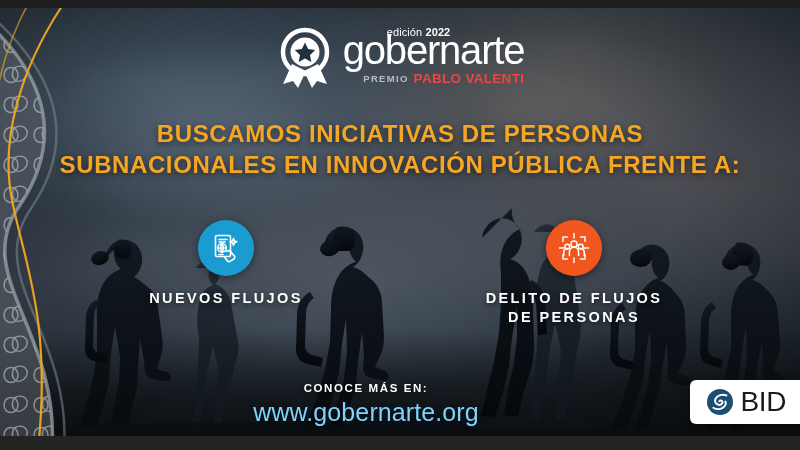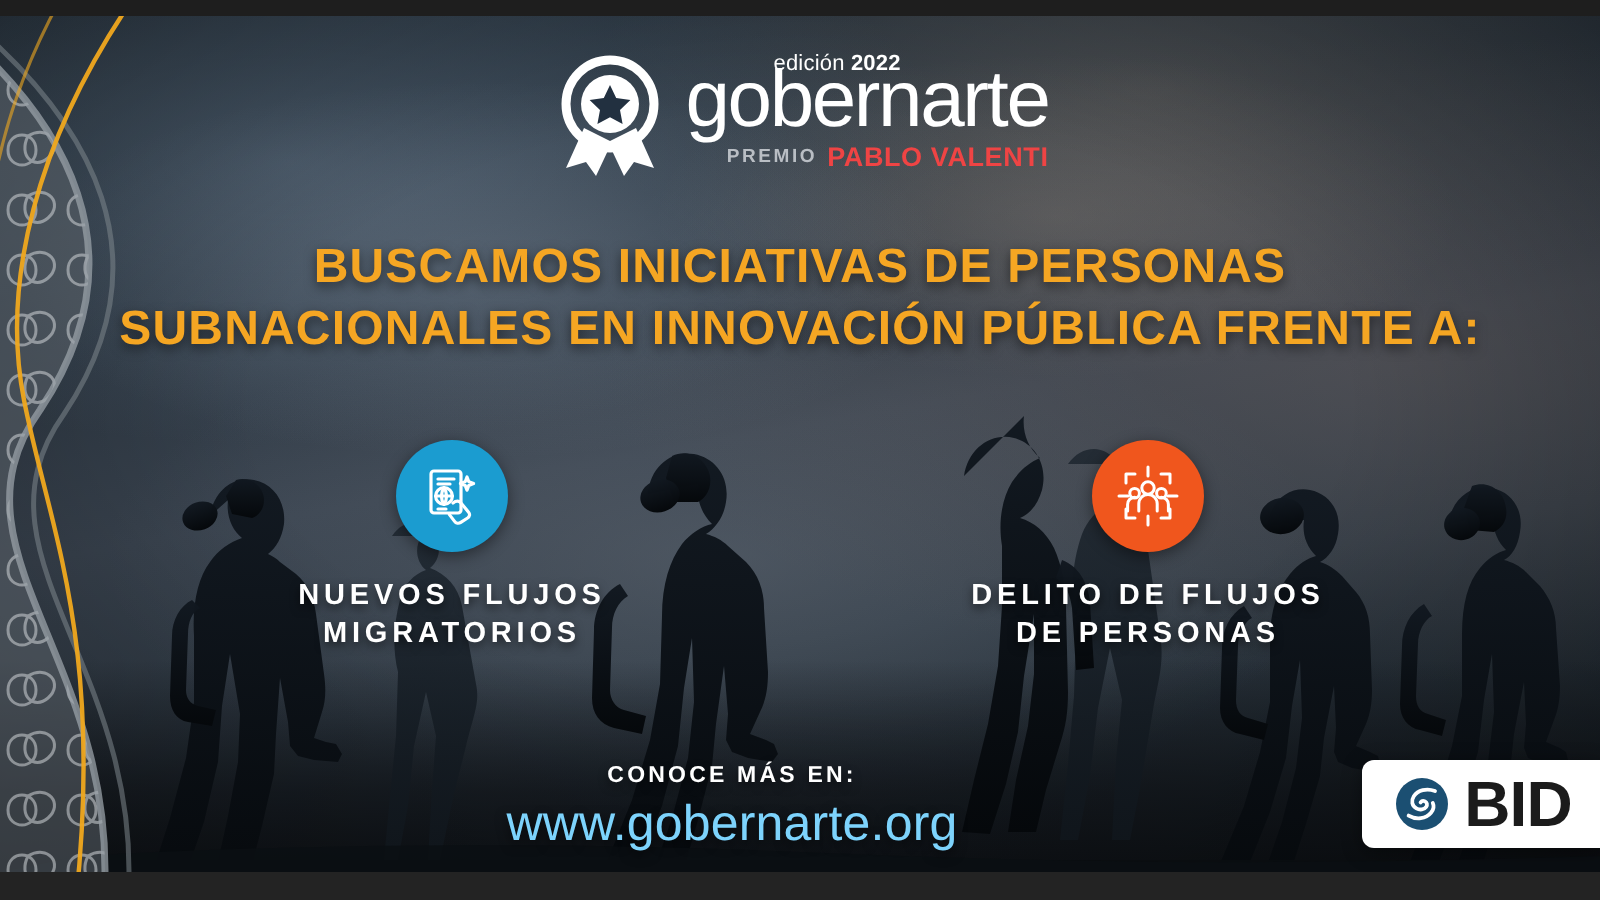--- a/index.html
+++ b/index.html
@@ -125,21 +125,21 @@
   .bid-badge {
     position: absolute; right: 0; bottom: 26px;
     height: 44px; padding: 0 14px 0 16px;
     background: #ffffff;
     border-top-left-radius: 6px; border-bottom-left-radius: 6px;
     display: flex; align-items: center; gap: 7px;
     z-index: 30;
     box-shadow: 0 2px 10px rgba(0,0,0,.4);
   }
   .bid-mark { width: 28px; height: 28px; flex: none; }
-  .bid-text { color: #1b1b1b; font-size: 32px; font-weight: 700; letter-spacing: -.4px; }
+  .bid-text { color: #1b1b1b; font-size: 28px; font-weight: 400; letter-spacing: -.4px; }
 </style>
 </head>
 <body>
 
 <div id="poster">
 
   <div class="bg-sky"></div>
   <div class="bg-haze"></div>
   <div class="bg-ground"></div>
 
@@ -279,21 +279,20 @@
           <line x1="10" y1="11" x2="16" y2="11"></line>
           <circle cx="13" cy="17" r="4.2"></circle>
           <path d="M8.8 17h8.4M13 12.8c1.6 2.6 1.6 5.8 0 8.4M13 12.8c-1.6 2.6-1.6 5.8 0 8.4"></path>
           <path d="M10 23.5h4"></path>
           <path d="M17.5 20.5c1.6-1.3 3.2-1.2 4.2.2l3.6 4.4c.8 1 .6 2.2-.5 2.9l-3.4 2.2c-1.1.7-2.4.5-3.1-.5l-2.6-3.4"></path>
           <path d="M24.5 7.5l.9 2.4 2.4.9-2.4.9-.9 2.4-.9-2.4-2.4-.9 2.4-.9z"></path>
         </svg>
       </div>
       <div class="theme-label">
         <span>NUEVOS FLUJOS</span><br>
-        <span>MIGRATORIOS</span>
       </div>
     </div>
 
     <div class="theme">
       <div class="theme-icon" style="background:#f0561d">
         <svg width="34" height="34" viewBox="0 0 34 34" xmlns="http://www.w3.org/2000/svg" fill="none" stroke="#ffffff" stroke-width="1.5" stroke-linecap="round" stroke-linejoin="round">
 
           <line x1="17" y1="2.5" x2="17" y2="7"></line>
           <line x1="17" y1="27" x2="17" y2="31.5"></line>
           <line x1="2.5" y1="17" x2="7" y2="17"></line>

